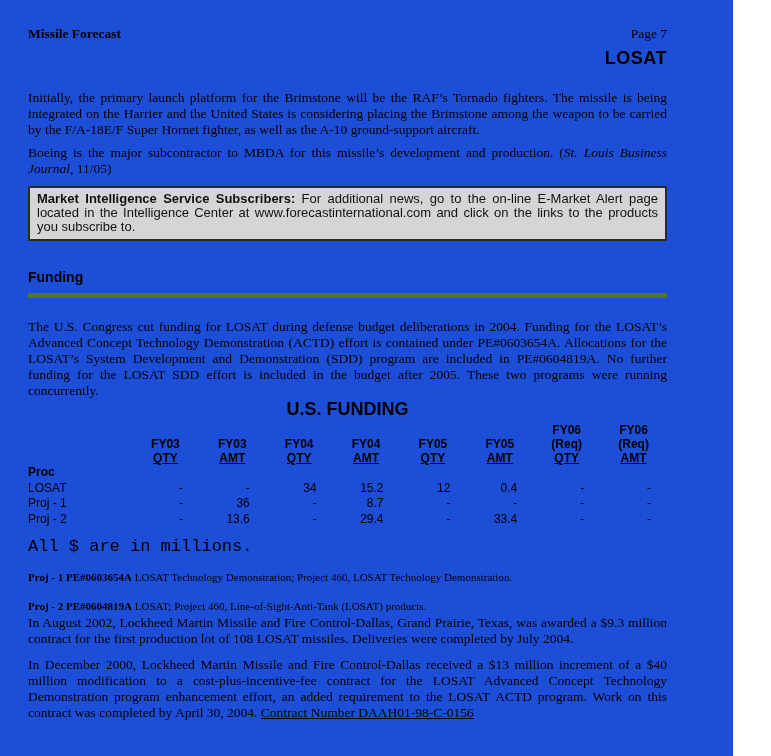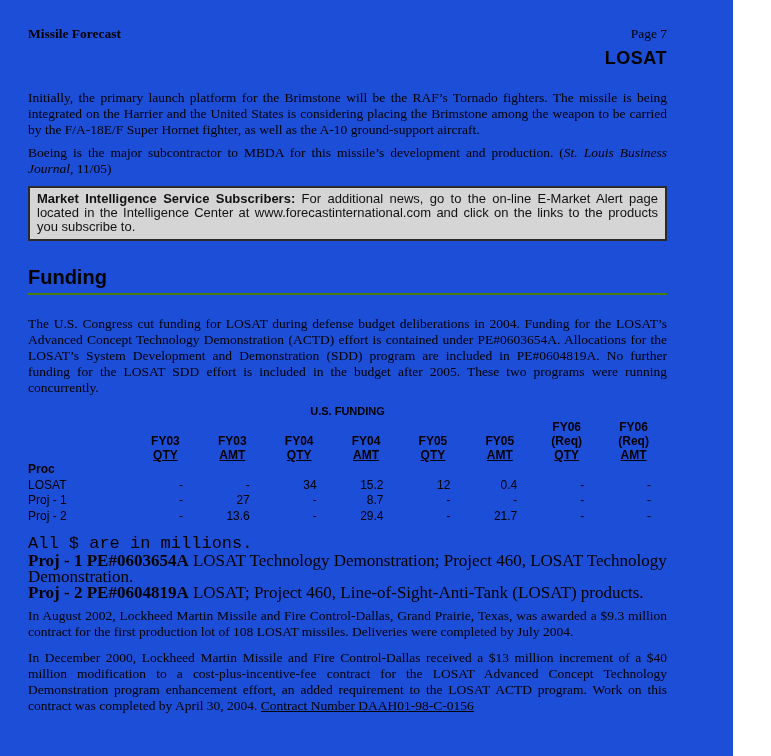--- a/index.html
+++ b/index.html
@@ -45,37 +45,36 @@
     font-size: 13px;
     line-height: 14px;
     text-align: justify;
     color: #111;
   }
   .notice-box .lead { font-weight: bold; }
   
   .section-h {
     font-family: "Liberation Sans", "DejaVu Sans", sans-serif;
     font-weight: bold;
-    font-size: 20px;
+    font-size: 14px;
     line-height: 24px;
     padding-bottom: 4px;
-    border-bottom: 2px solid #4d7c0f;
+    border-bottom: 5px solid #4d7c0f;
   }
   .h-funding { margin-top: 24px; }
   .h-contracts { margin-top: 10px; }
   .p-funding { margin-top: 21px; }
-  .p-contract1 { margin-top: 7px; }
+  .p-contract1 { margin-top: 1px; }
   .p-contract2 { margin-top: 10px; }
   
   .table-title {
-    margin-top: 9px;
     text-align: center;
     font-family: "Liberation Sans", "DejaVu Sans", sans-serif;
     font-weight: bold;
-    font-size: 11px;
+    font-size: 18px;
   }
   table.fund {
     margin-top: 3px;
     width: 100%;
     border-collapse: collapse;
     table-layout: fixed;
     font-family: Liberation Sans, sans-serif;
     font-size: 12px;
   }
   table.fund col.lblcol { width: 104px; }
@@ -89,21 +88,21 @@
   table.fund .qa span { text-decoration: underline; }
   table.fund .val { text-align: right; padding-right: 16px; line-height: 15.5px; }
   table.fund .rowlabel { text-align: left; line-height: 15.5px; }
   table.fund .rowlabel.b { font-weight: bold; }
   .foot {
     margin-top: 10px;
     font-family: Liberation Mono, monospace;
     font-size: 17px;
   }
   
-  .pnote { font-size: 17px; line-height: 16px; }
+  .pnote { margin-top: 13px; font-size: 11px; line-height: 16px; }
   .pnote .b { font-weight: bold; }
   
   .u { text-decoration: underline; }
 </style>
 </head>
 <body>
 
 <div class="page">
 
   <div class="hdr-row">
@@ -191,36 +190,36 @@
         <td class="val">34</td>
         <td class="val">15.2</td>
         <td class="val">12</td>
         <td class="val">0.4</td>
         <td class="val">-</td>
         <td class="val">-</td>
       </tr>
       <tr>
         <td class="rowlabel">Proj - 1</td>
         <td class="val">-</td>
-        <td class="val">27</td>
+        <td class="val">36</td>
         <td class="val">-</td>
         <td class="val">8.7</td>
         <td class="val">-</td>
         <td class="val">-</td>
         <td class="val">-</td>
         <td class="val">-</td>
       </tr>
       <tr>
         <td class="rowlabel">Proj - 2</td>
         <td class="val">-</td>
         <td class="val">13.6</td>
         <td class="val">-</td>
         <td class="val">29.4</td>
         <td class="val">-</td>
-        <td class="val">21.7</td>
+        <td class="val">33.4</td>
         <td class="val">-</td>
         <td class="val">-</td>
       </tr>
     </tbody>
   </table>
 
   <div class="foot">All $ are in millions.</div>
 
   <p class="pnote">
     <span class="b">Proj - 1 PE#0603654A</span>

